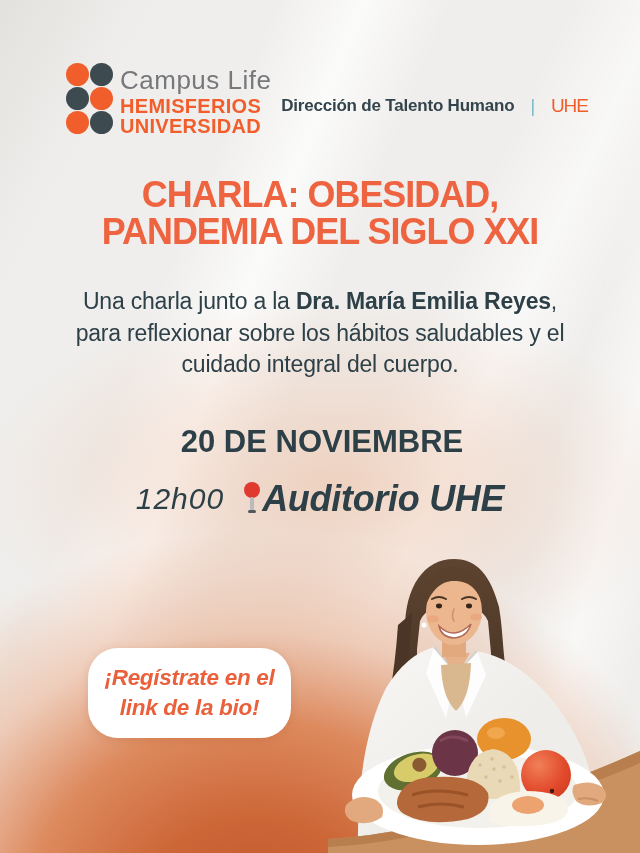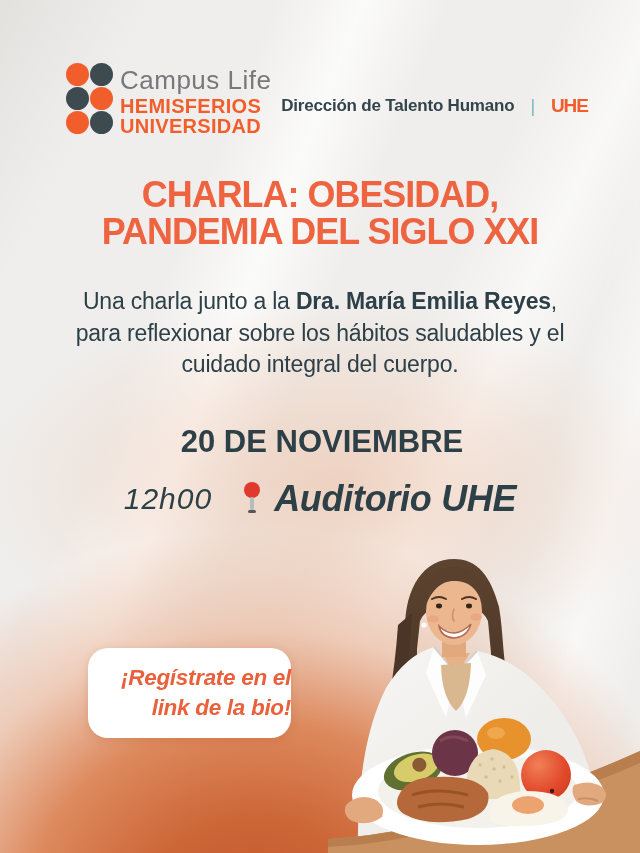--- a/index.html
+++ b/index.html
@@ -24,46 +24,46 @@
   .dot{ width:23px; height:23px; border-radius:50%; }
   .dot.o{ background:#f15e2c; }
   .dot.g{ background:#3d4a50; }
   .logo-text{ padding-top:2px; }
   .brand{ font-size:26px; color:#77787b; font-weight:400; letter-spacing:.5px; }
   .org{ font-size:20px; font-weight:700; color:#f15e2c; line-height:1.02; letter-spacing:.3px; }
 
   .dept{ position:absolute; right:52px; top:95px; display:flex; align-items:center; gap:16px;
          font-size:17px; font-weight:700; color:#33444c; letter-spacing:-0.2px; }
   .dept .sep{ color:#74b9c7; font-weight:400; font-size:18px; }
-  .dept .uhe{ color:#f15e2c; font-weight:700; letter-spacing:-1px; font-size:19px; }
+  .dept .uhe{ color:#f15e2c; font-weight:400; letter-spacing:-1px; font-size:19px; }
 
   
   .title{ position:absolute; top:176px; left:0; width:640px; text-align:center;
           color:#ef6440; font-weight:800; font-size:37px; line-height:1.0; letter-spacing:-1px; transform:scaleX(.97); }
 
   
   .desc{ position:absolute; top:286px; left:58px; width:524px; text-align:center;
          color:#2d4048; font-size:23px; line-height:1.38; letter-spacing:-0.2px; }
   .desc b{ font-weight:700; }
 
   
   .date{ position:absolute; top:424px; left:2px; width:640px; text-align:center;
          color:#2d4048; font-weight:800; font-size:31px; letter-spacing:0; }
   .timeloc{ position:absolute; top:478px; left:0; width:640px; display:flex; justify-content:center;
-            align-items:center; gap:14px; color:#2d4048; }
+            align-items:center; gap:2px; color:#2d4048; }
   .time{ font-size:30px; font-style:italic; font-weight:400; letter-spacing:1px; margin-right:18px; }
   .pin{ width:16px; height:34px; position:relative; display:inline-block; }
   .pin .head{ position:absolute; left:0; top:0; width:16px; height:16px; border-radius:50%; background:#e03a2f; }
   .pin .stem{ position:absolute; left:6px; top:15px; width:4px; height:14px; background:#b9bcbe; border-radius:2px; }
   .pin .base{ position:absolute; left:4px; top:28px; width:8px; height:3px; background:#55585a; border-radius:2px; }
   .loc{ font-size:36px; font-style:italic; font-weight:700; letter-spacing:-0.3px; }
 
   
   .cta{ position:absolute; left:88px; top:648px; width:203px; height:90px; background:#fff;
-        border-radius:20px; display:flex; flex-direction:column; align-items:flex-end; justify-content:center;
+        border-radius:30px; display:flex; flex-direction:column; align-items:center; justify-content:center;
         color:#e9603b; font-weight:700; font-style:italic; font-size:22.5px; line-height:1.35;
         letter-spacing:-0.3px; box-shadow:0 2px 10px rgba(160,70,30,.18); cursor:pointer; }
 
   
   .photo{ position:absolute; right:0; bottom:0; width:312px; height:300px; }
 </style>
 </head>
 <body>
 
 <div class="poster">

